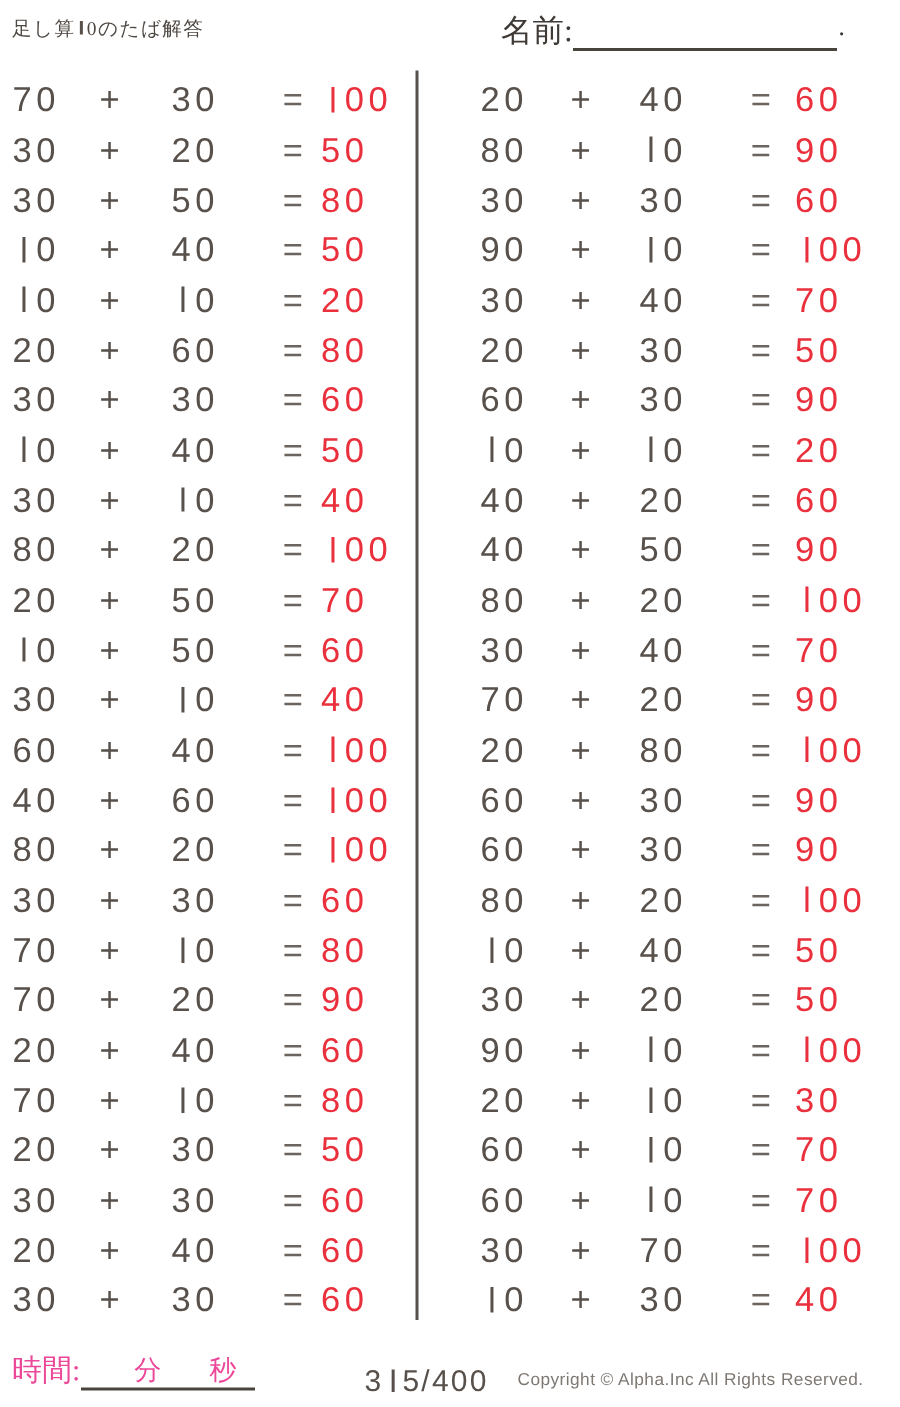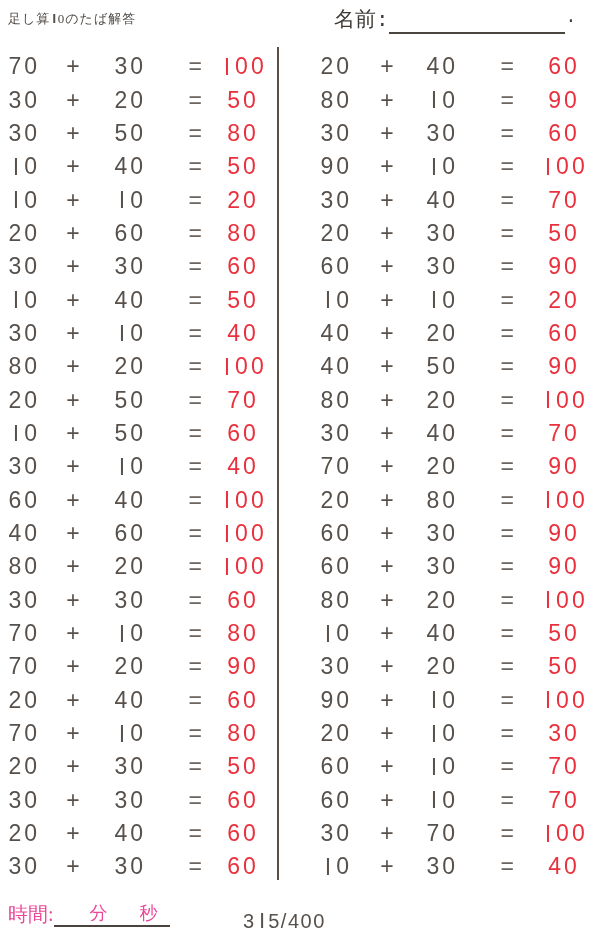--- a/index.html
+++ b/index.html
@@ -15,21 +15,21 @@
 
   
   .title{
     position:absolute;left:8px;top:10px;
     font-family:"Liberation Serif","DejaVu Serif",serif;
     font-size:13px;color:#4e4843;letter-spacing:1px;
   }
   .name-block{
     position:absolute;left:334px;top:8px;
     display:flex;align-items:flex-start;
-    font-family:Liberation Mono, monospace;
+    font-family:Liberation Serif, serif;
     font-size:21px;color:#3f3a36;
   }
   .name-label{line-height:1.2;}
   .name-line{
     display:inline-block;width:176px;height:24px;
     border-bottom:2px solid #4a443f;
   }
   .name-period{font-size:18px;line-height:1;margin-left:1px;}
 
   
@@ -41,21 +41,21 @@
     display:grid;align-items:center;
     font-size:23px;letter-spacing:3px;
     color:#57504b;
   }
   .col-left  .row{grid-template-columns:40px 66px 40px 60px auto;}
   .col-right .row{grid-template-columns:66px 70px 36px 60px auto;}
   .c-a{text-align:right;}
   .c-plus{text-align:center;letter-spacing:0;}
   .c-b{text-align:right;}
   .c-eq{text-align:right;padding-right:4px;letter-spacing:0;color:#6b645f;}
-  .c-ans{text-align:center;padding-left:8px;color:#e9303c;--ink:#e9303c;}
+  .c-ans{text-align:left;padding-left:8px;color:#e9303c;--ink:#e9303c;}
   .col-right .c-ans{padding-left:12px;}
 
   .divider{
     position:absolute;left:277px;top:47px;
     width:2px;height:833px;background:#57504b;
   }
 
   
   .one{display:inline-block;line-height:1;color:transparent;position:relative;}
   .one::after{
@@ -460,14 +460,15 @@
 
   <div class="time-block">
     <span class="time-label">時間:</span>
     <span class="time-line">
         <span>分</span>
         <span>秒</span>
       </span>
   </div>
 
   <div class="page-number">3<span class="one">1</span>5/400</div>
+  <div class="copyright">Copyright ©  Alpha.Inc All Rights Reserved.</div>
 
 </div>
 
 </body></html>

